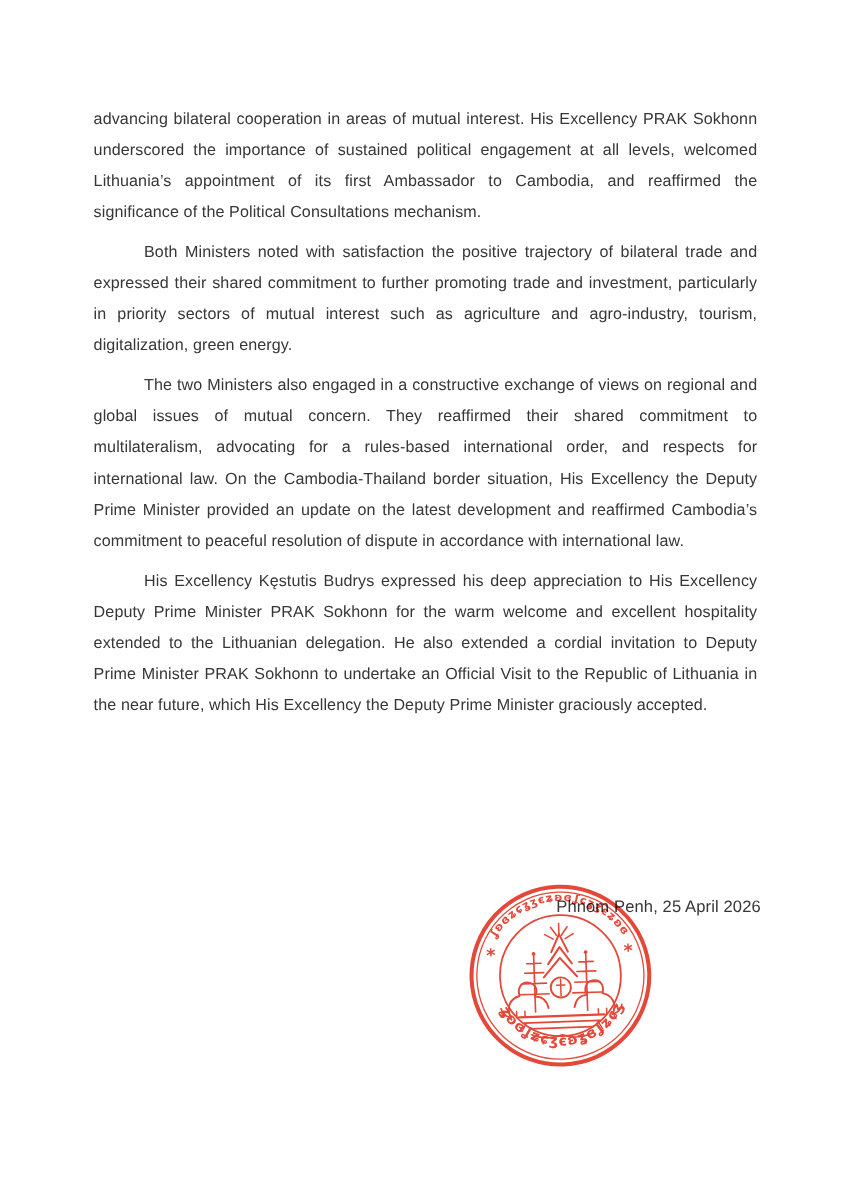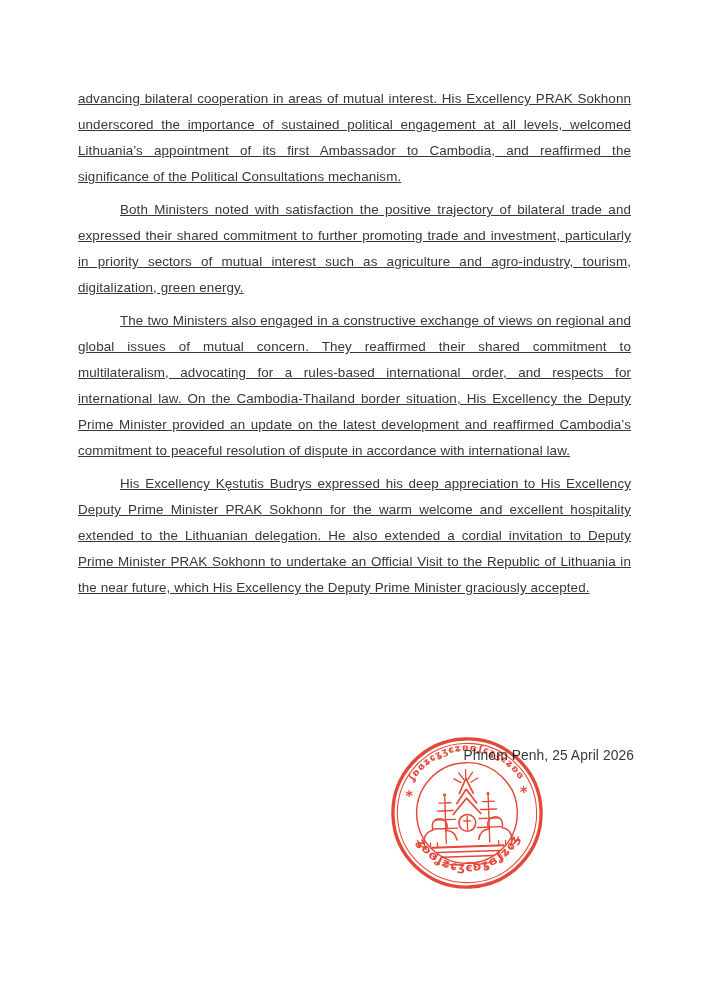--- a/index.html
+++ b/index.html
@@ -19,21 +19,20 @@
     top: 86px;
     width: 553px;
   }
   .para {
     margin: 0 0 7px 0;
     font-size: 13.4px;
     line-height: 26px;
     text-align: justify;
     text-indent: 42px;
     letter-spacing: 0.1px;
-    text-decoration: underline;
   }
   .para.no-indent { text-indent: 0; }
   .dateline {
     position: absolute;
     top: 748px;
     right: 73px;
     font-size: 13.8px;
     letter-spacing: 0.1px;
     z-index: 1;
   }

